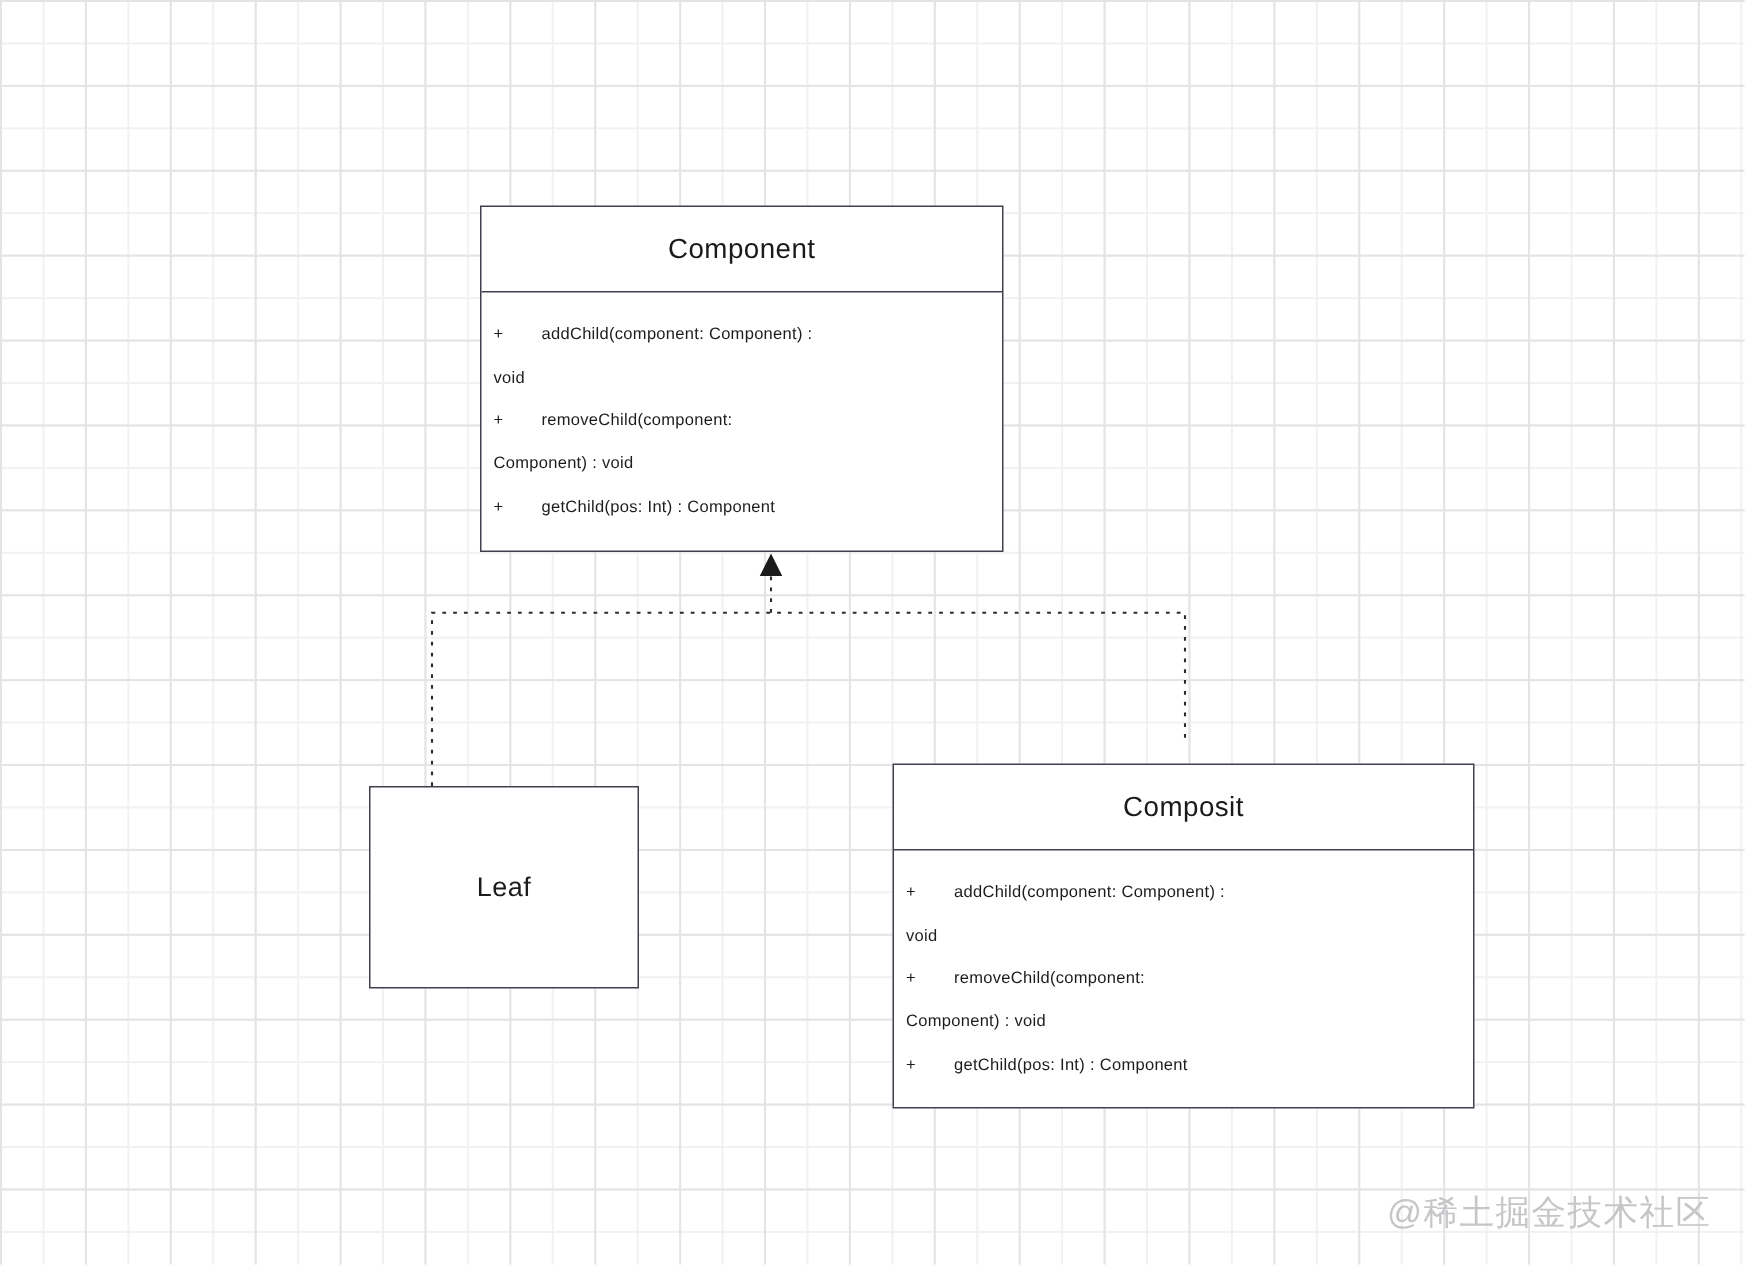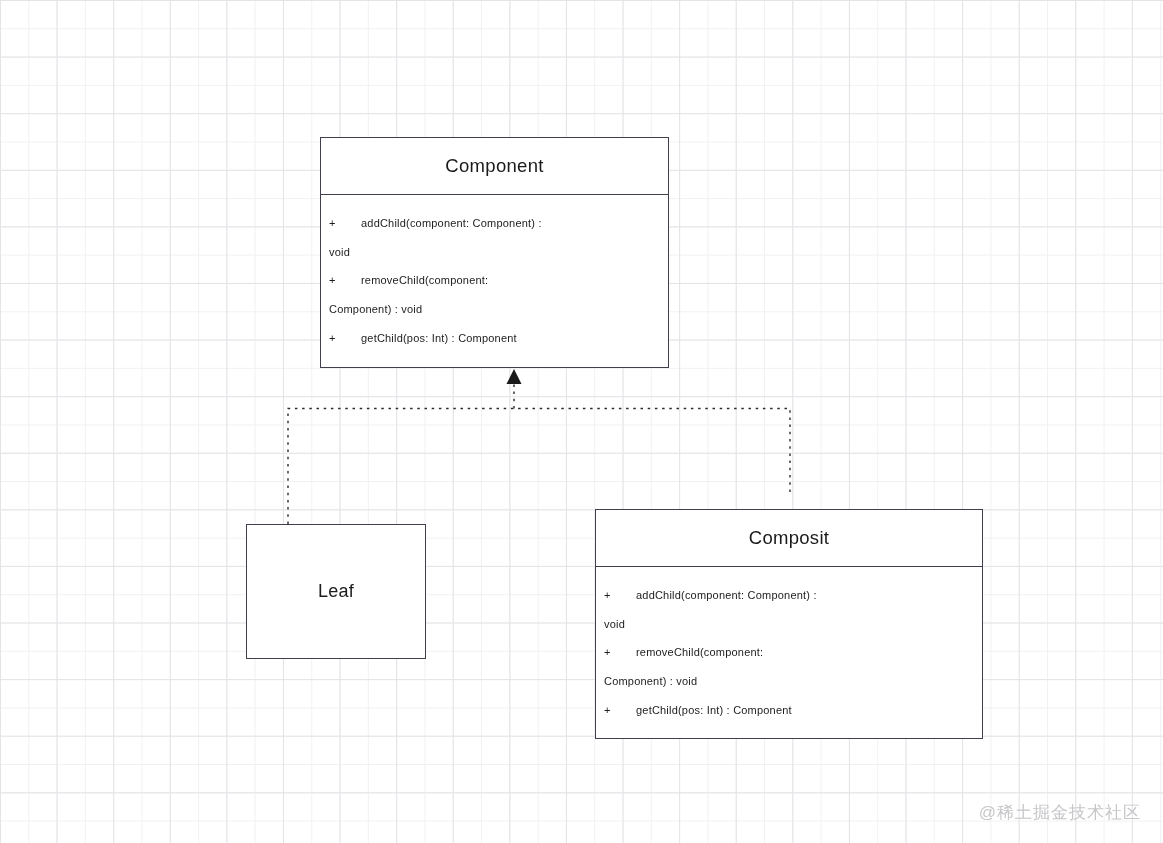--- a/index.html
+++ b/index.html
@@ -63,21 +63,21 @@
   }
   .mline { white-space: nowrap; }
   .plus {
     display: inline-block;
     width: 32px;
   }
   .watermark {
     position: absolute;
     right: 22px;
     bottom: 19px;
-    font-size: 17px;
+    font-size: 23px;
     letter-spacing: 1px;
     color: #c6c6c9;
     z-index: 3;
   }
 </style>
 </head>
 <body>
 
 <div class="canvas">
 

